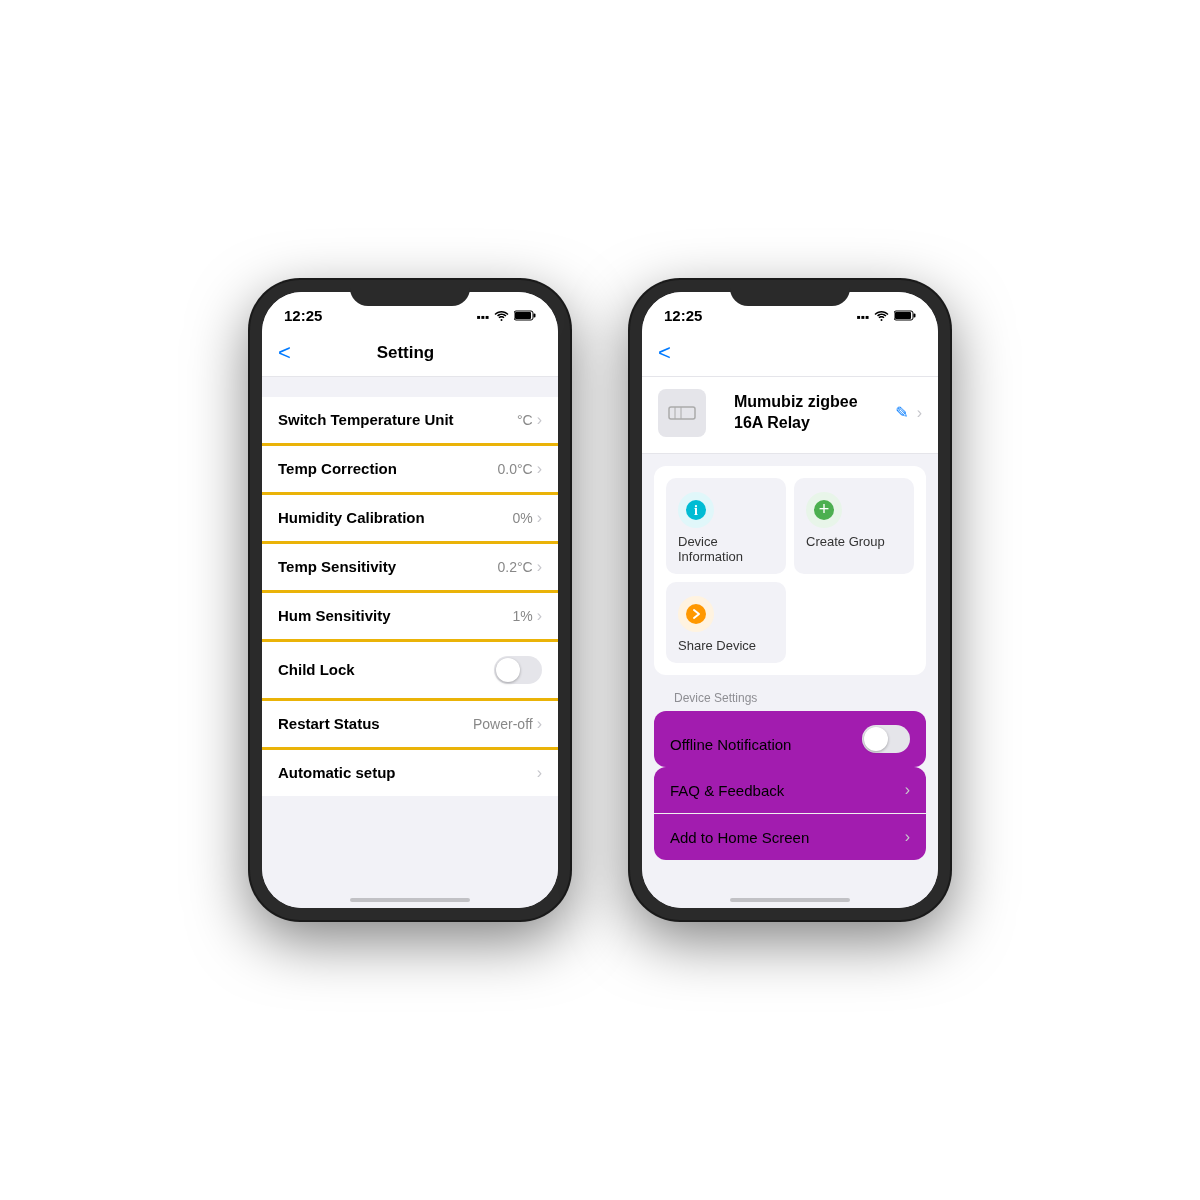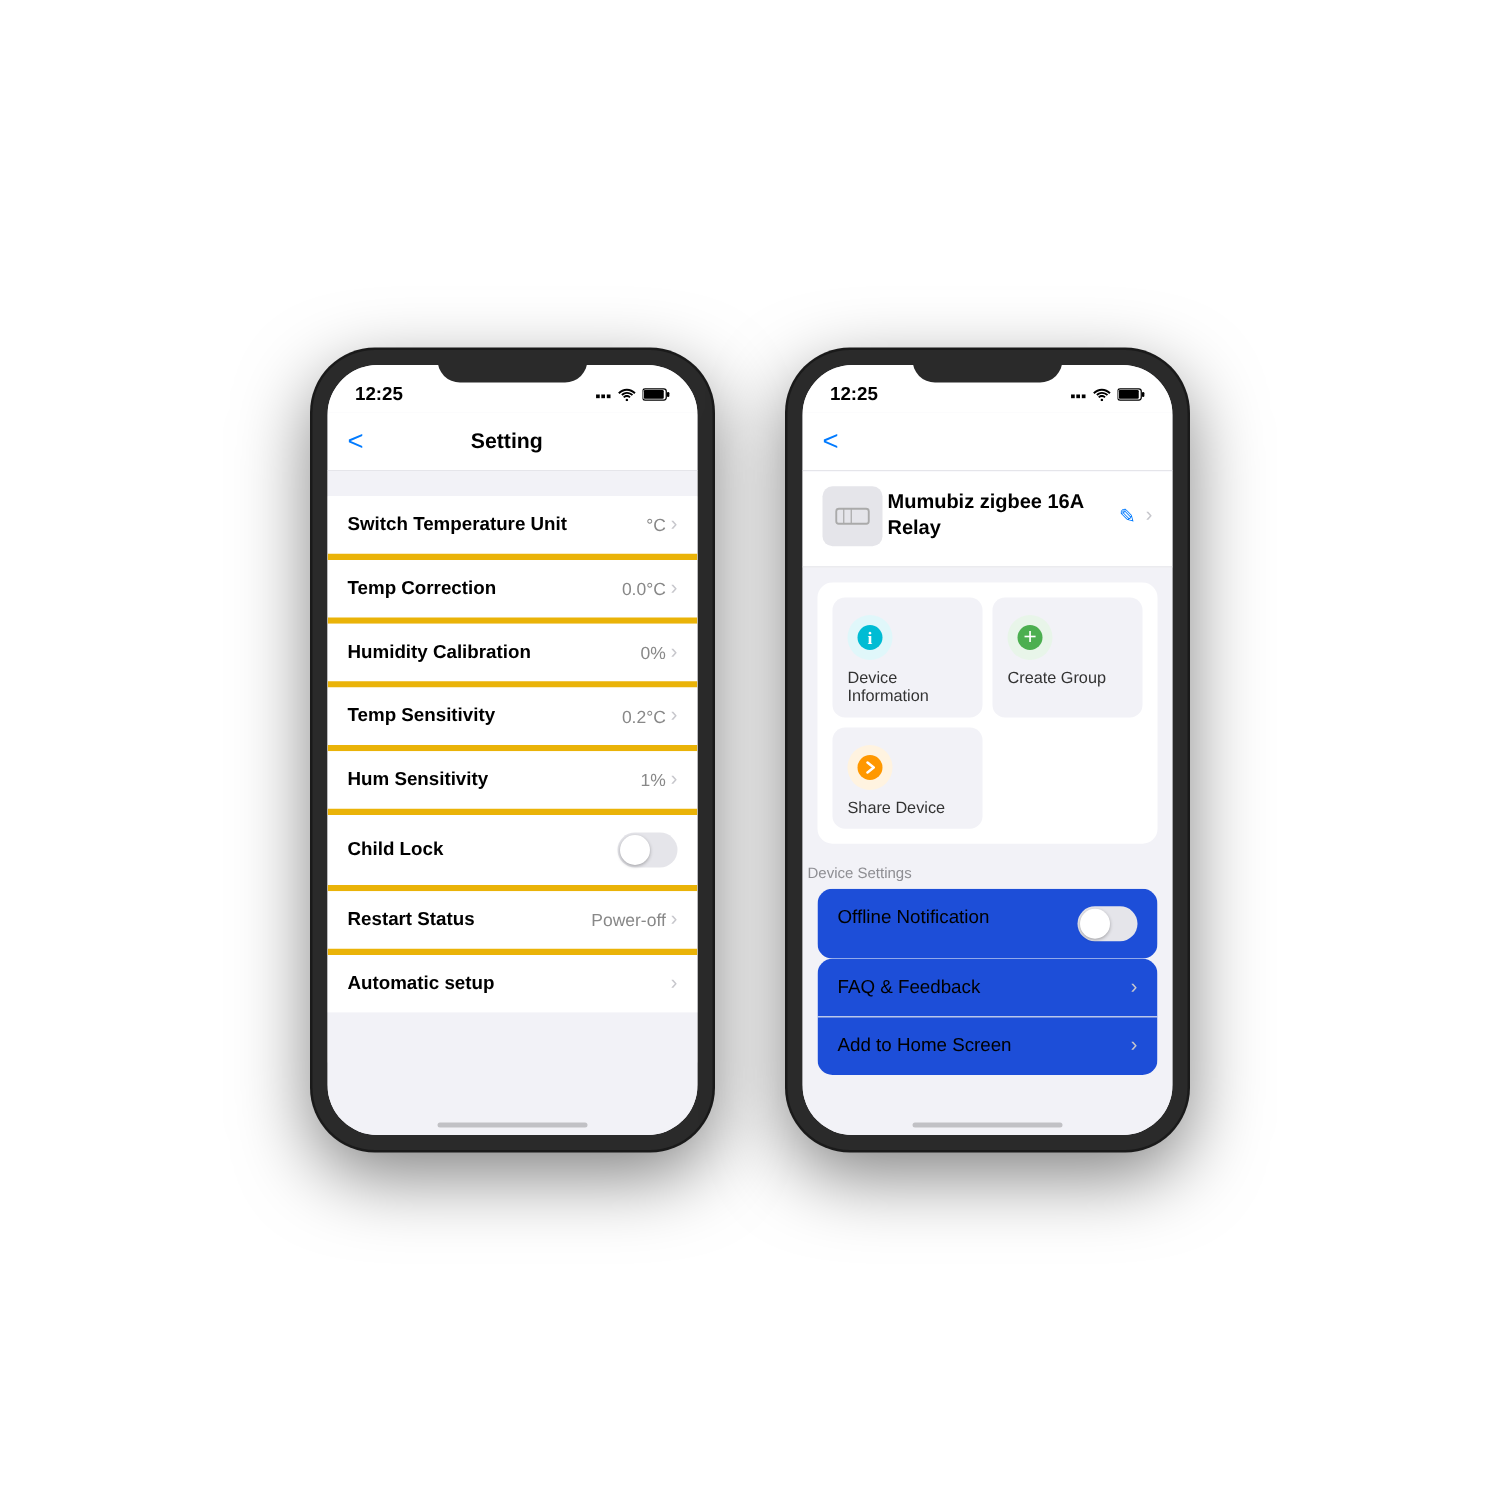--- a/index.html
+++ b/index.html
@@ -102,21 +102,21 @@
     }
     .settings-section {
       background: white;
       margin-bottom: 0;
     }
     .settings-row {
       display: flex;
       align-items: center;
       justify-content: space-between;
       padding: 14px 16px;
-      border-bottom: 5px solid #eab308;
+      border-bottom: 3px solid #eab308;
       background: white;
     }
     .settings-row:last-child {
       border-bottom: none;
       text-align: right;
     }
     .settings-row-label {
       font-size: 15px;
       font-weight: 600;
       color: #000;
@@ -161,21 +161,21 @@
       background: #f2f2f7;
     }
 
     
     
     .device-header {
       background: white;
       padding: 12px 16px 16px;
       display: flex;
       align-items: center;
-      gap: 4px;
+      gap: 28px;
       border-bottom: 1px solid #e5e5ea;
     }
     .device-icon-placeholder {
       width: 48px;
       height: 48px;
       background: #e5e5ea;
       border-radius: 8px;
       display: flex;
       align-items: center;
       justify-content: center;
@@ -228,39 +228,39 @@
       justify-content: center;
       font-size: 18px;
     }
     .qa-label {
       font-size: 13px;
       color: #333;
     }
 
     
     .section-header {
-      padding: 16px 4px 6px;
+      padding: 16px 32px 6px;
       font-size: 12px;
       color: #8e8e93;
       font-weight: 400;
     }
 
     
     .list-section {
       background: white;
       margin: 0 12px;
       border-radius: 12px;
       overflow: hidden;
     }
     .list-row {
       display: flex;
-      align-items: flex-start;
+      align-items: flex-end;
       justify-content: space-between;
       padding: 14px 16px;
-      background: #1d4ed8;
+      background: #a21caf;
       border-bottom: 1px solid #f0f0f0;
       gap: 22px;
     }
     .list-row:last-child {
       border-bottom: none;
     }
     .list-row-label {
       font-size: 15px;
       color: #000;
     }

